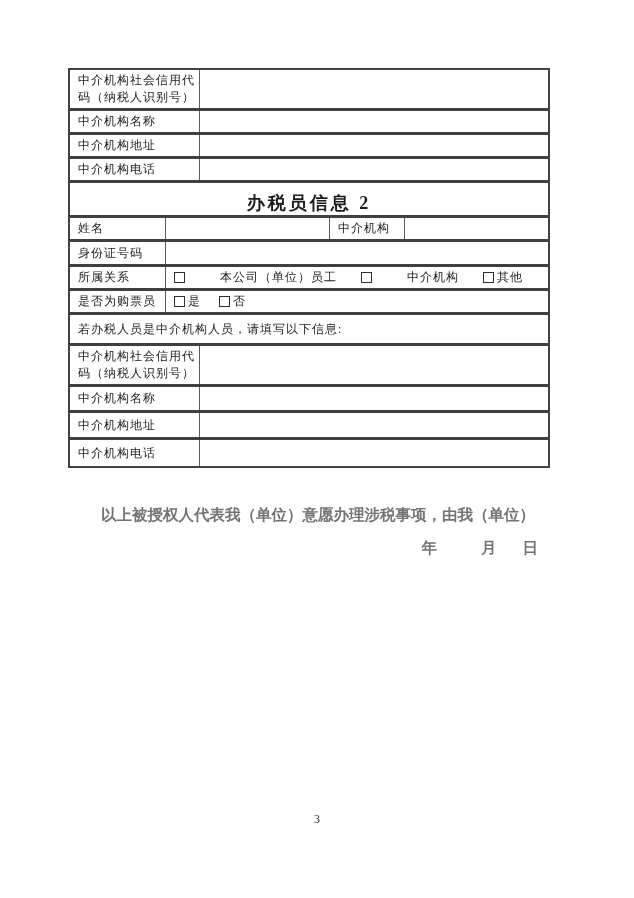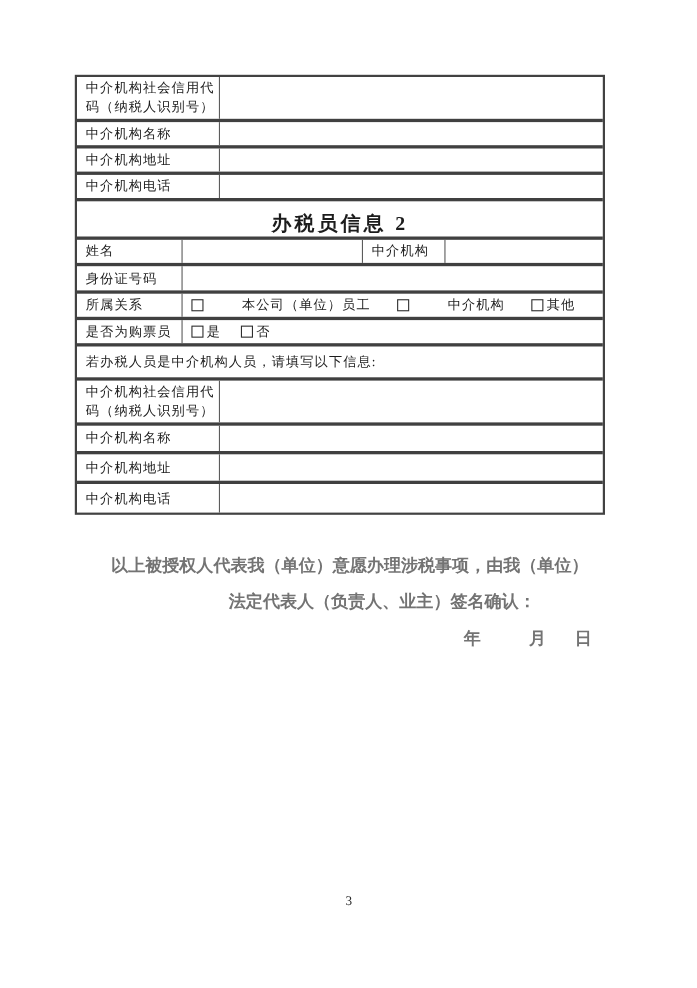--- a/index.html
+++ b/index.html
@@ -136,21 +136,20 @@
     </div>
     <div class="frow" style="min-height:26px">
       <div class="cell c-b w-agency">中介机构电话</div>
       <div class="cell fill"></div>
     </div>
 
   </div>
 
   <div class="statement">
     <div class="line indent">以上被授权人代表我（单位）意愿办理涉税事项，由我（单位）</div>
-    <div class="line sig">法定代表人（负责人、业主）签名确认：</div>
     <div class="line dateline">
       <span class="y-gap">年</span><span class="m-gap">月</span><span>日</span>
     </div>
   </div>
 
 </div>
 
 <div class="pageno">3</div>
 
 </body></html>

